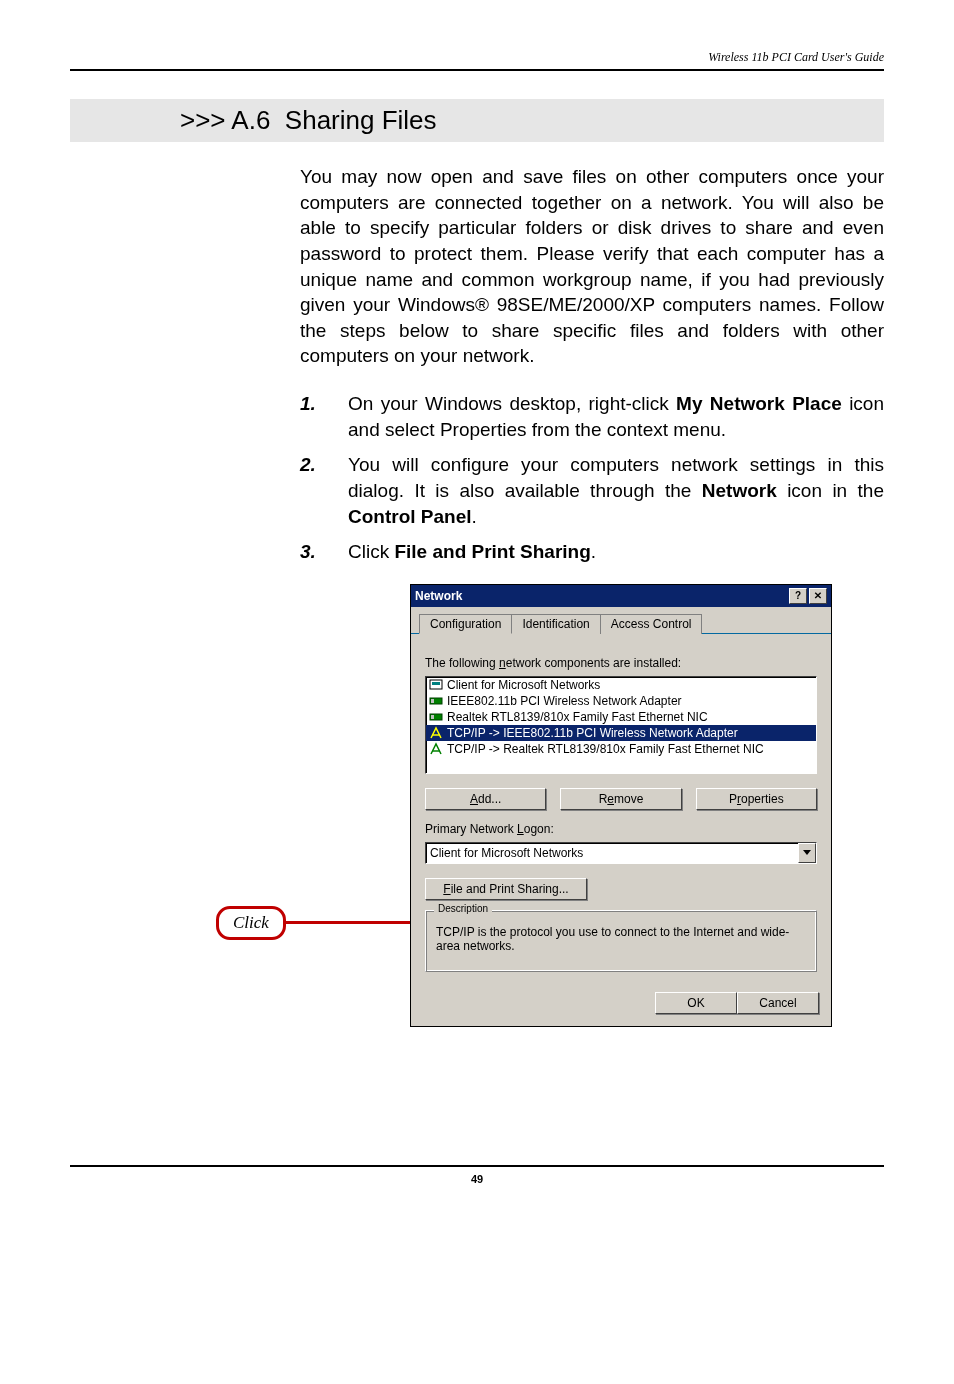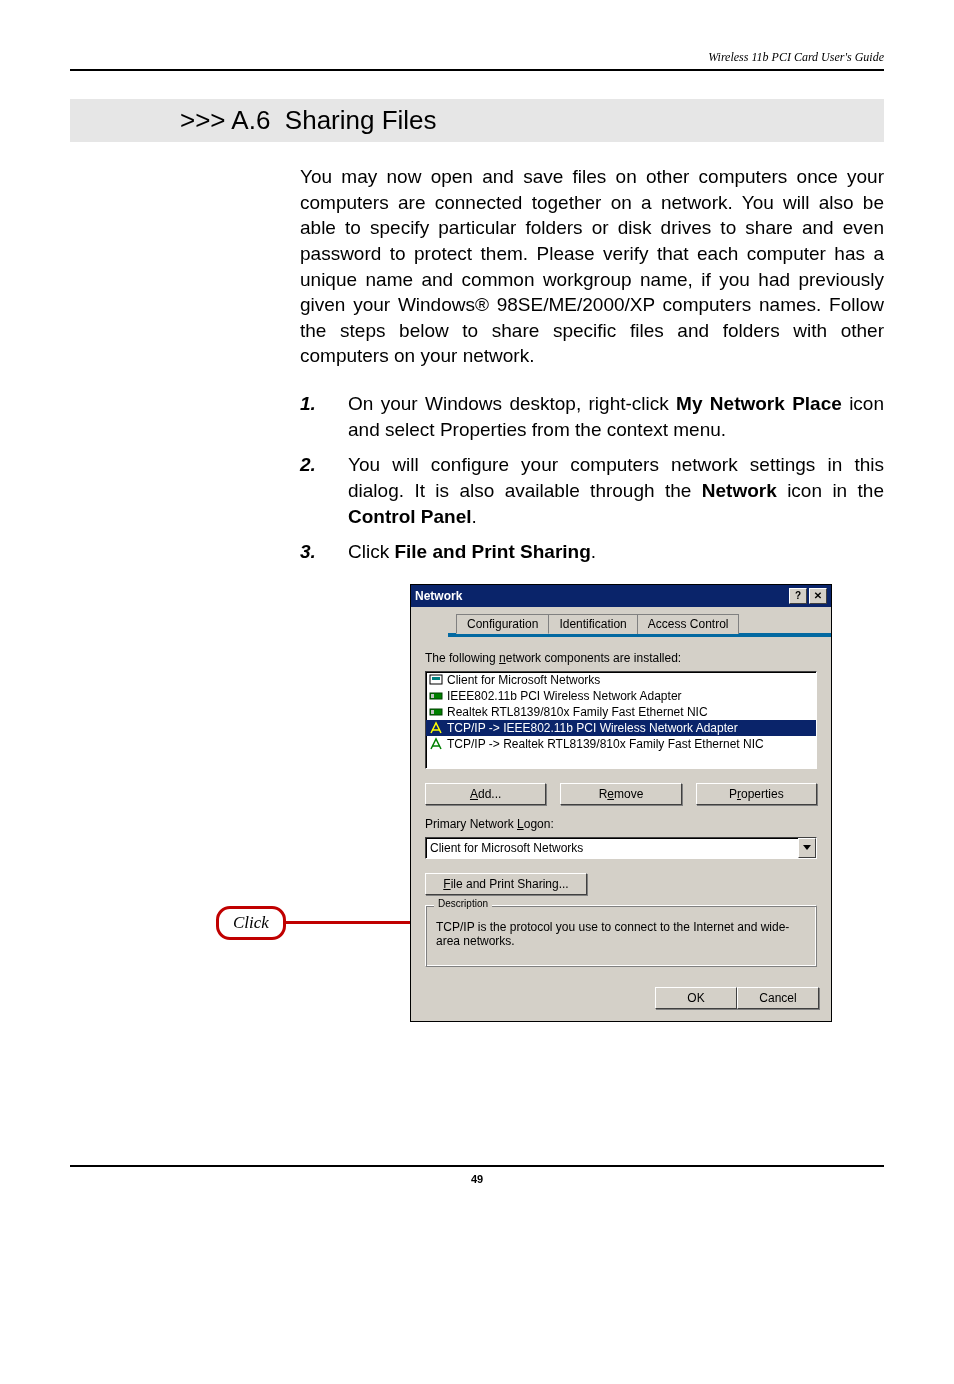--- a/index.html
+++ b/index.html
@@ -98,42 +98,41 @@
     border: 1px solid #fff;
     border-right-color:#404040; border-bottom-color:#404040;
     color:#000; font-size:10px; font-weight:bold;
     display:flex; align-items:center; justify-content:center;
     line-height:1;
   }
   .tabs {
     display:flex;
     padding: 6px 4px 0 8px;
     gap:0;
-    border-bottom:4px solid #0369a1;
-    margin-left:37px;
+    border-bottom:1px solid #0369a1;
   }
   .tab {
     padding: 2px 10px;
     border: 1px solid #808080;
     border-bottom: none;
     background:#d4d0c8;
     position:relative;
     top:1px;
     margin-right:-1px;
     font-size:12px;
   }
   .tab.active {
     background:#d4d0c8;
     border-bottom:1px solid #d4d0c8;
     z-index:2;
   }
   .tab-body {
     padding: 14px 14px 10px 14px;
   }
-  .lbl { font-size:12px; margin-bottom:6px; }
+  .lbl { font-size:12px; margin-bottom:6px;margin-top:8px; }
   .listbox {
     background:#fff;
     border:1px solid #808080;
     border-top-color:#404040; border-left-color:#404040;
     border-right-color:#fff; border-bottom-color:#fff;
     box-shadow: inset 1px 1px 0 #000;
     height: 96px;
     overflow:hidden;
     font-size:12px;
   }

